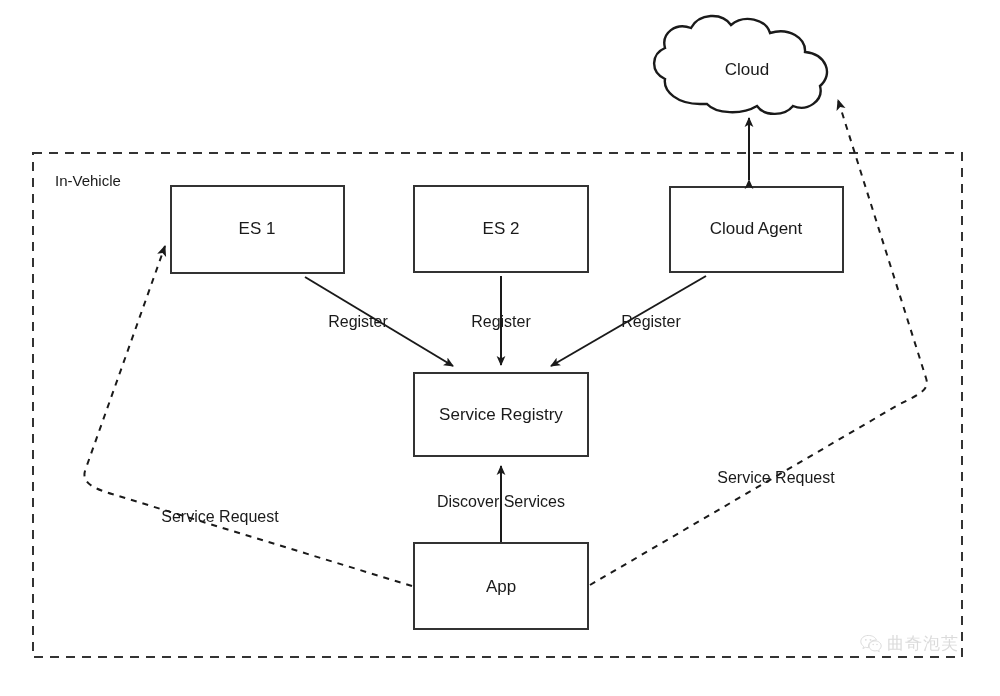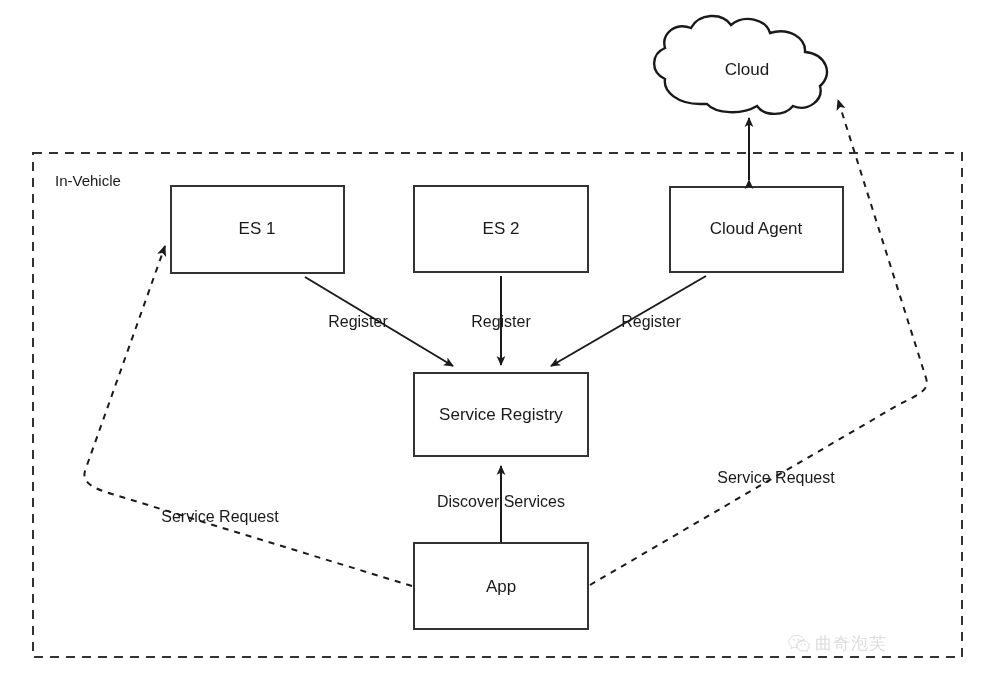--- a/index.html
+++ b/index.html
@@ -68,21 +68,21 @@
     stroke-width: 2;
   }
   .dashed-edge {
     fill: none;
     stroke: #1a1a1a;
     stroke-width: 2;
     stroke-dasharray: 6 6;
   }
   .watermark {
     position: absolute;
-    left: 788px;
+    left: 860px;
     top: 632px;
     display: flex;
     align-items: center;
     gap: 5px;
     opacity: 0.30;
     pointer-events: none;
   }
   .watermark-text {
     font-family: "DejaVu Sans", sans-serif;
     font-size: 17px;

